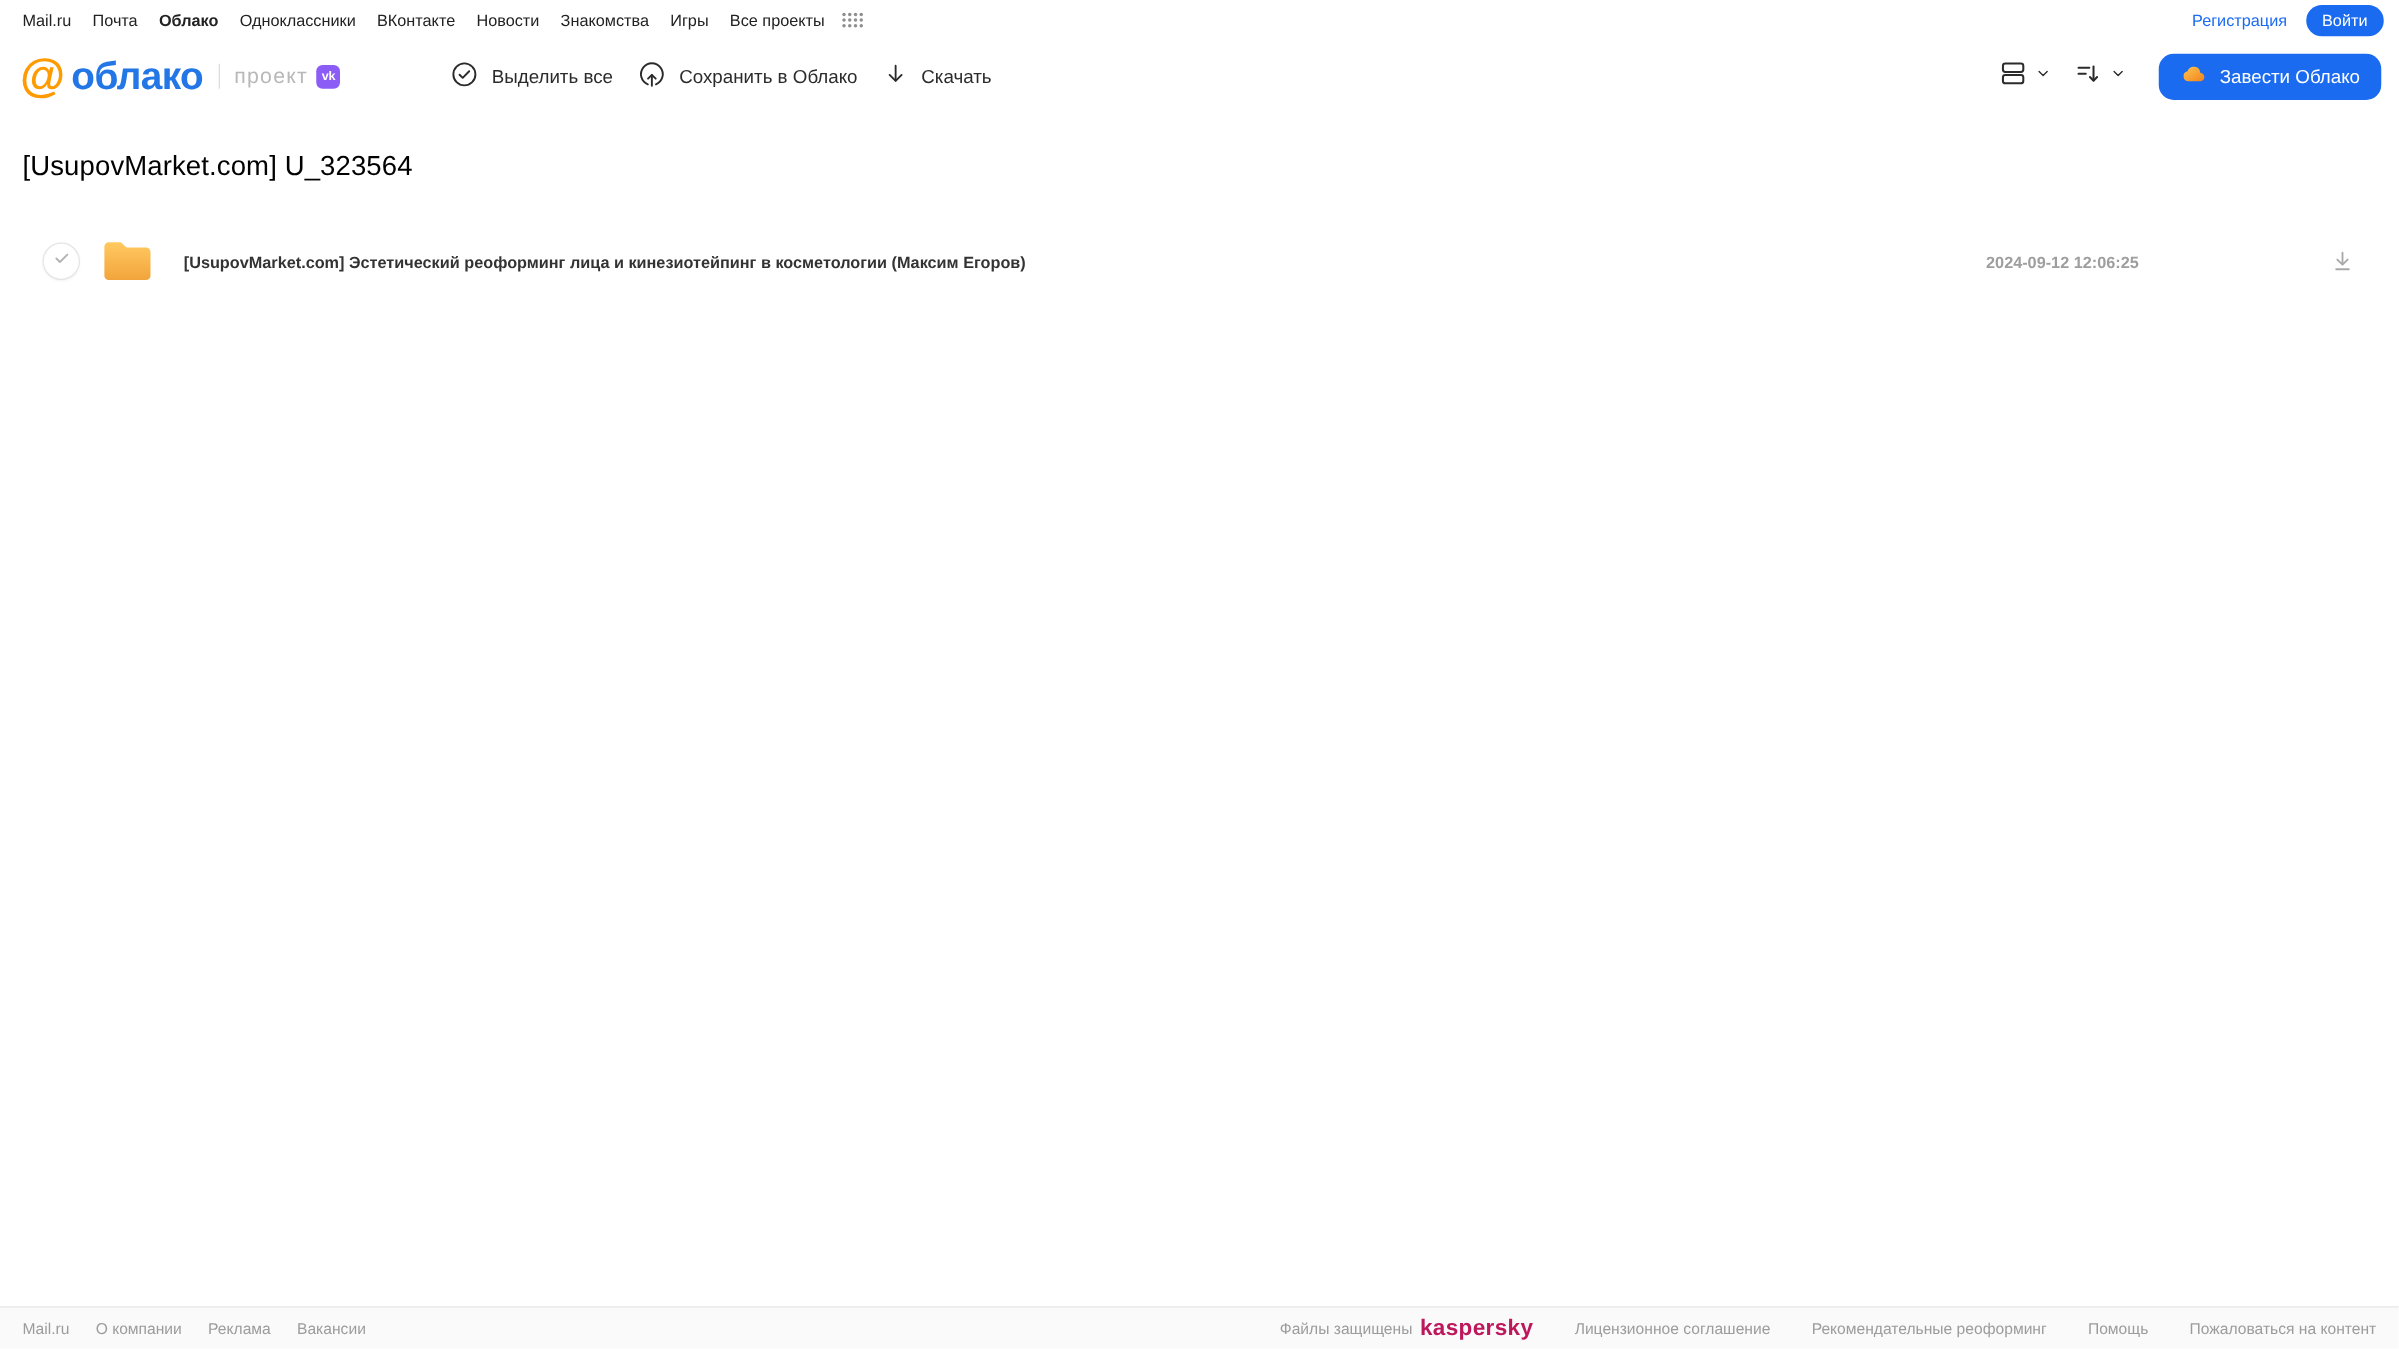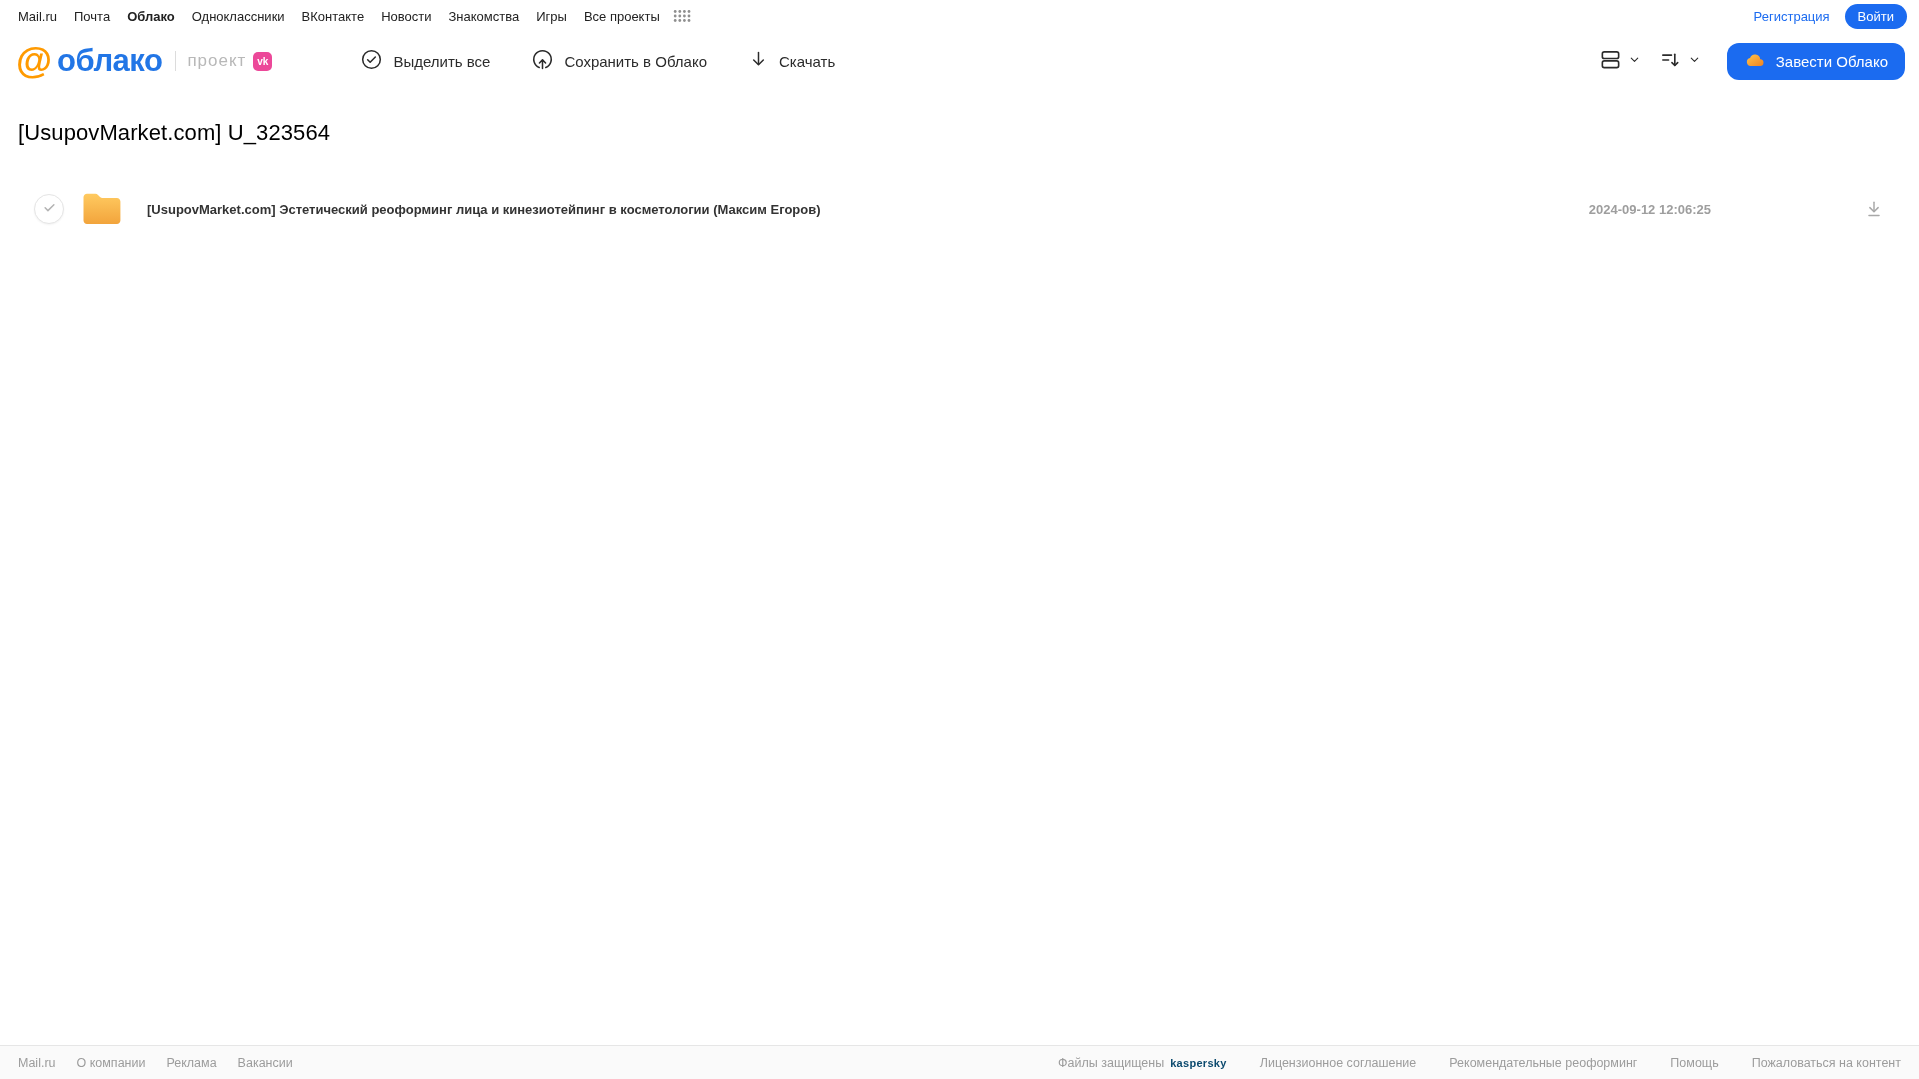--- a/index.html
+++ b/index.html
@@ -34,25 +34,25 @@
   }
 
   
   .header { height: 62px; display: flex; align-items: center; padding: 0 14px 0 16px; }
   .logo { display: flex; align-items: center; cursor: pointer; }
   .at-mark { color: #ff9a00; font-size: 37px; font-weight: 700; line-height: 34px; margin-right: 5px; }
   .logo-text { color: #2276e6; font-size: 31px; font-weight: 700; letter-spacing: -0.5px; }
   .sep-bar { width: 1px; height: 20px; background: #dcdcdc; margin: 0 11px 0 13px; }
   .project-label { color: #b8b8b8; font-size: 17px; letter-spacing: 1px; }
   .vk-badge {
-    width: 19px; height: 19px; border-radius: 5px; background: #ec4899;
+    width: 19px; height: 19px; border-radius: 5px; background: #8b5cf6;
     color: #fff; font-size: 10px; font-weight: 700;
     display: inline-flex; align-items: center; justify-content: center; margin-left: 7px;
   }
-  .toolbar { display: flex; align-items: center; gap: 41px; margin-left: 88px; }
+  .toolbar { display: flex; align-items: center; gap: 20px; margin-left: 88px; }
   .tool-btn { display: flex; align-items: center; gap: 10px; font-size: 15px; color: #2b2b2b; cursor: pointer; background:none; border:none; font-family:inherit; }
   .header-right { margin-left: auto; display: flex; align-items: center; gap: 18px; }
   .icon-drop { display: flex; align-items: center; gap: 6px; cursor: pointer; }
   .create-btn {
     background: #1b6bf0; color: #fff; font-size: 15px; border: none; border-radius: 12px;
     height: 37px; padding: 0 17px; display: flex; align-items: center; gap: 10px;
     cursor: pointer; margin-left: 8px; font-family: inherit; text-align: center;
   }
 
   
@@ -73,21 +73,21 @@
   footer {
     position: absolute; left: 0; right: 0; bottom: 0; height: 34px;
     background: #fafafa; border-top: 1px solid #e6e6e6;
     display: flex; align-items: center; padding: 0 18px;
     font-size: 12.5px; color: #9c9c9c;
   }
   footer a { color: #9c9c9c; }
   .f-left { display: flex; gap: 21px; }
   .f-right { margin-left: auto; display: flex; align-items: center; gap: 33px; }
   .kasp-wrap { display: flex; align-items: center; gap: 6px; }
-  .kaspersky { color: #0c4a6e; font-weight: 700; font-size: 11px; letter-spacing: 0.3px; }
+  .kaspersky { color: #be185d; font-weight: 700; font-size: 18px; letter-spacing: 0.3px; }
 </style>
 </head>
 <body>
 
 <nav class="topnav">
   <a>Mail.ru</a>
   <a>Почта</a>
   <a class="active">Облако</a>
   <a>Одноклассники</a>
   <a>ВКонтакте</a>

